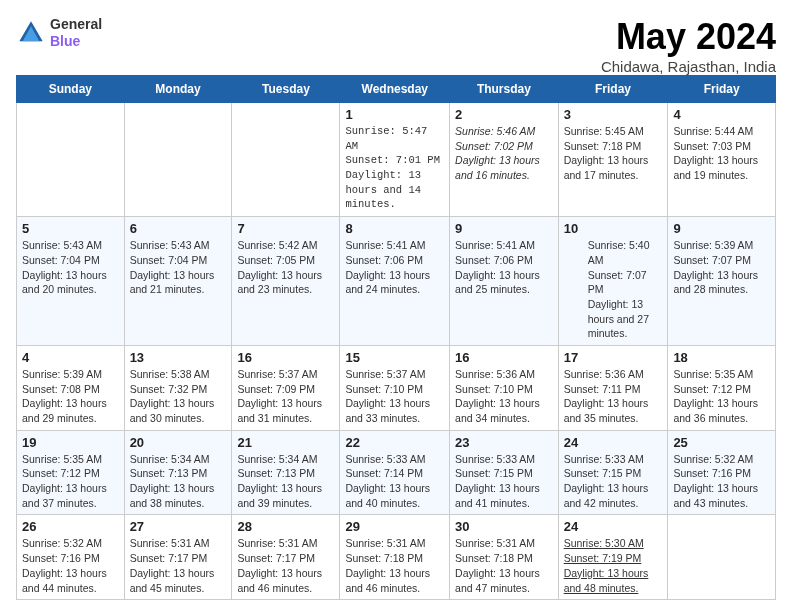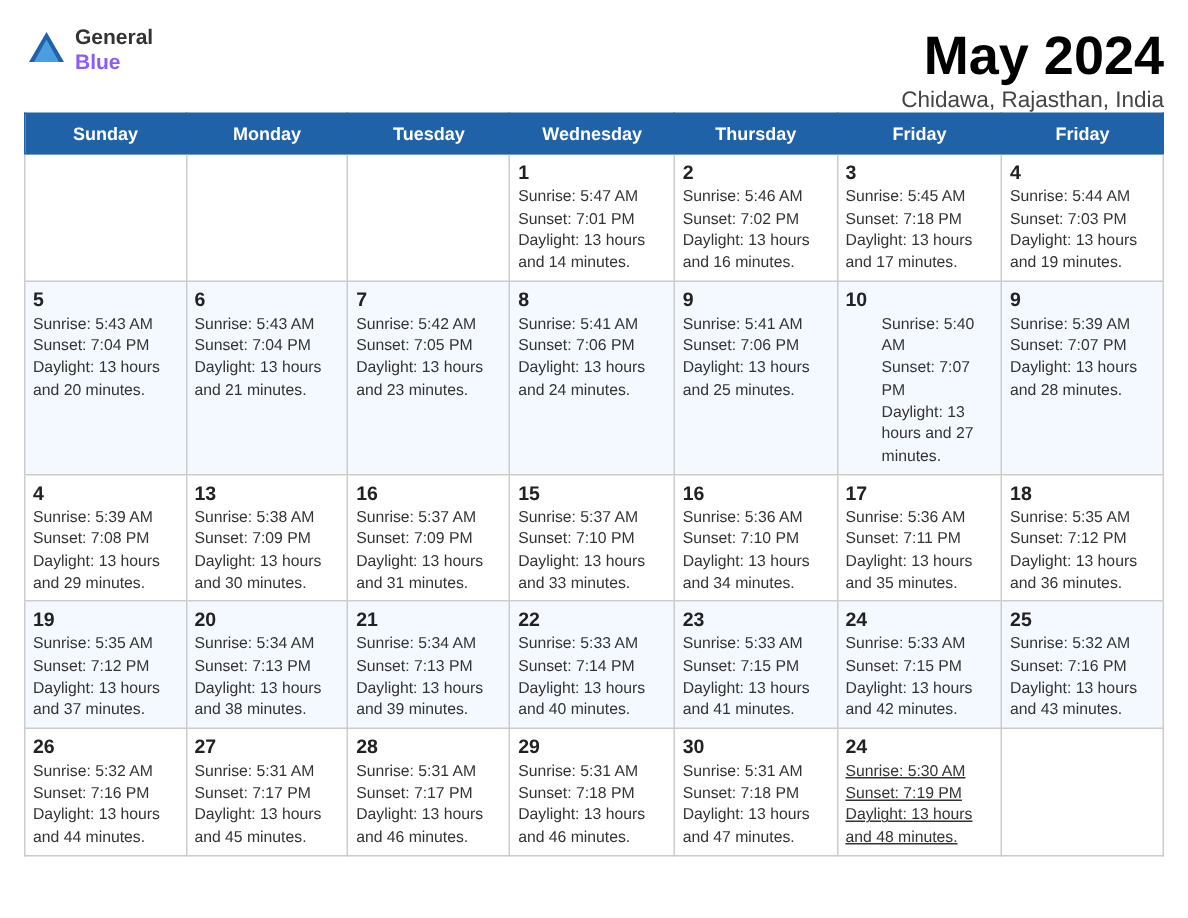--- a/index.html
+++ b/index.html
@@ -112,27 +112,27 @@
         <th>Friday</th>
       </tr>
   </thead>
   <tbody id="calendar-body">
   <tr>
         <td class="empty"></td>
         <td class="empty"></td>
         <td class="empty"></td>
         <td>
           <div class="day-num">1</div>
-          <div class="day-info" style="white-space: pre-line;">Sunrise: 5:47 AM
+          <div class="day-info" style="white-space: pre-line; font-family: Liberation Mono, monospace;">Sunrise: 5:47 AM
 Sunset: 7:01 PM
 Daylight: 13 hours and 14 minutes.</div>
         </td>
         <td>
           <div class="day-num">2</div>
-          <div class="day-info" style="white-space: pre-line;">Sunrise: 5:46 AM
+          <div class="day-info" style="white-space: pre-line; font-style: italic;">Sunrise: 5:46 AM
 Sunset: 7:02 PM
 Daylight: 13 hours and 16 minutes.</div>
         </td>
         <td>
           <div class="day-num">3</div>
           <div class="day-info" style="white-space: pre-line;">Sunrise: 5:45 AM
 Sunset: 7:18 PM
 Daylight: 13 hours and 17 minutes.</div>
         </td>
         <td>
@@ -189,21 +189,21 @@
       <tr>
         <td>
           <div class="day-num">4</div>
           <div class="day-info" style="white-space: pre-line;">Sunrise: 5:39 AM
 Sunset: 7:08 PM
 Daylight: 13 hours and 29 minutes.</div>
         </td>
         <td>
           <div class="day-num">13</div>
           <div class="day-info" style="white-space: pre-line;">Sunrise: 5:38 AM
-Sunset: 7:09 PM
+Sunset: 7:32 PM
 Daylight: 13 hours and 30 minutes.</div>
         </td>
         <td>
           <div class="day-num">16</div>
           <div class="day-info" style="white-space: pre-line;">Sunrise: 5:37 AM
 Sunset: 7:09 PM
 Daylight: 13 hours and 31 minutes.</div>
         </td>
         <td>
           <div class="day-num">15</div>

